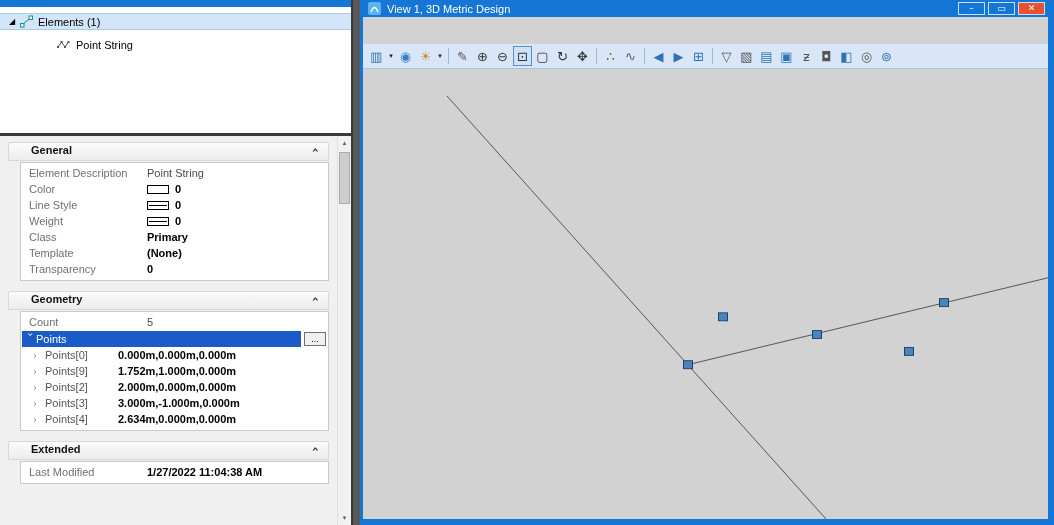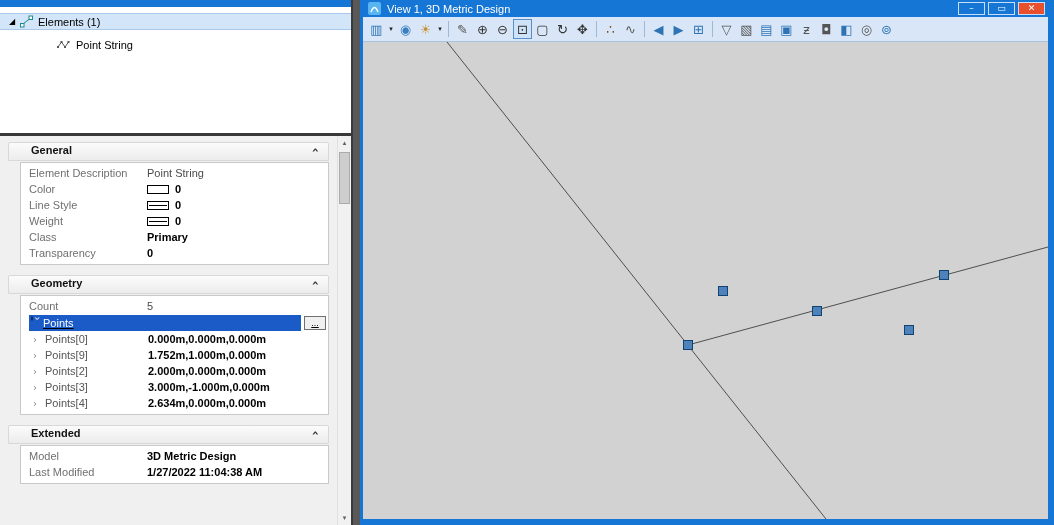--- a/index.html
+++ b/index.html
@@ -33,42 +33,42 @@
   .prow{display:flex;align-items:center;height:16px;padding-left:8px;}
   .plabel{width:118px;color:#707070;flex-shrink:0;white-space:nowrap;}
   .pvalue{font-weight:bold;color:#000;white-space:nowrap;}
   .pvalue.muted{font-weight:normal;color:#4A4A4A;}
   .swatch{width:22px;height:9px;border:1px solid #000;background:#FFF;margin-right:6px;
           position:relative;flex-shrink:0;}
   .swatch.line::after,.swatch.weight::after{content:"";position:absolute;left:1px;right:1px;top:3px;
           border-top:1px solid #000;}
   .prow.pt{padding-left:12px;}
   .pchev{width:12px;color:#8A8A8A;font-size:10px;flex-shrink:0;font-family:"DejaVu Sans",sans-serif;}
-  .pt-label{width:103px;color:#555;flex-shrink:0;}
-  .points-row{padding-left:8px;height:17px;text-decoration:underline;}
+  .pt-label{width:73px;color:#555;flex-shrink:0;}
+  .points-row{padding-left:1px;height:17px;}
   .points-sel{flex:1;height:16px;background:#1B5BC8;color:#FFF;display:flex;align-items:center;
               padding-left:2px;}
   .points-sel .pchev{color:#FFF;}
   .rot90{display:inline-block;transform:rotate(90deg);}
   .ellipsis-btn{width:22px;height:14px;font-size:9px;line-height:4px;border:1px solid #707070;
                 background:#F0F0F0;margin:0 2px 0 3px;padding:0;color:#000;}
 
   .v-scrollbar{position:absolute;top:136px;bottom:0;right:0;width:14px;background:#F1F1F1;
                border-left:1px solid #E0E0E0;}
   .sb-arrow{position:absolute;left:0;right:0;height:14px;text-align:center;font-size:7px;color:#606060;
             line-height:14px;font-family:"DejaVu Sans",sans-serif;cursor:default;}
   .sb-arrow.up{top:0;}
   .sb-arrow.down{bottom:0;}
   .sb-thumb{position:absolute;left:1px;right:1px;top:16px;height:52px;background:#CDCDCD;
             border:1px solid #ABABAB;}
 
   
   .view-window{position:absolute;left:360px;top:0;width:694px;height:525px;
                border-left:3px solid #1576D6;border-right:6px solid #1576D6;border-bottom:6px solid #1576D6;
-               background:#D2D2D2;display:flex;flex-direction:column;}
+               background:#D2D2D2;display:flex;flex-direction:column;gap:27px;}
   .view-titlebar{height:17px;background:#1576D6;display:flex;align-items:center;padding-left:5px;
                  flex-shrink:0;cursor:default;}
   .win-ico{display:inline-flex;width:13px;height:13px;}
   .view-title{color:#FFFFFF;margin-left:6px;white-space:nowrap;}
   .win-btns{margin-left:auto;margin-right:3px;display:flex;gap:3px;}
   .win-btn{width:27px;height:13px;border:1px solid #C7DFF6;display:flex;align-items:center;
            justify-content:center;color:#FFF;font-size:9px;line-height:9px;cursor:default;
            font-family:"DejaVu Sans",sans-serif;}
   .win-btn.close{background:#E8502E;}
   .view-toolbar{height:25px;background:#D8E6F7;border-bottom:1px solid #A9C3DE;display:flex;
@@ -142,20 +142,24 @@
           <div class="prow">
             <span class="plabel">Weight</span>
             <span class="swatch weight"></span>
             <span class="pvalue">0</span>
           </div>
           <div class="prow">
             <span class="plabel">Class</span>
             <span class="pvalue">Primary</span>
           </div>
           <div class="prow">
+            <span class="plabel">Template</span>
+            <span class="pvalue">(None)</span>
+          </div>
+          <div class="prow">
             <span class="plabel">Transparency</span>
             <span class="pvalue">0</span>
           </div>
         </div>
       </div>
 
       <div class="section">
         <div class="sec-header">
           <span>Geometry</span>
           <span class="sec-chev">›</span>
@@ -199,24 +203,20 @@
           </div>
         </div>
       </div>
 
       <div class="section">
         <div class="sec-header">
           <span>Extended</span>
           <span class="sec-chev">›</span>
         </div>
         <div class="rows-box">
-          <div class="prow">
-            <span class="plabel">Model</span>
-            <span class="pvalue">3D Metric Design</span>
-          </div>
           <div class="prow">
             <span class="plabel">Last Modified</span>
             <span class="pvalue">1/27/2022 11:04:38 AM</span>
           </div>
         </div>
       </div>
 
     </div>
 
     <div class="v-scrollbar">

